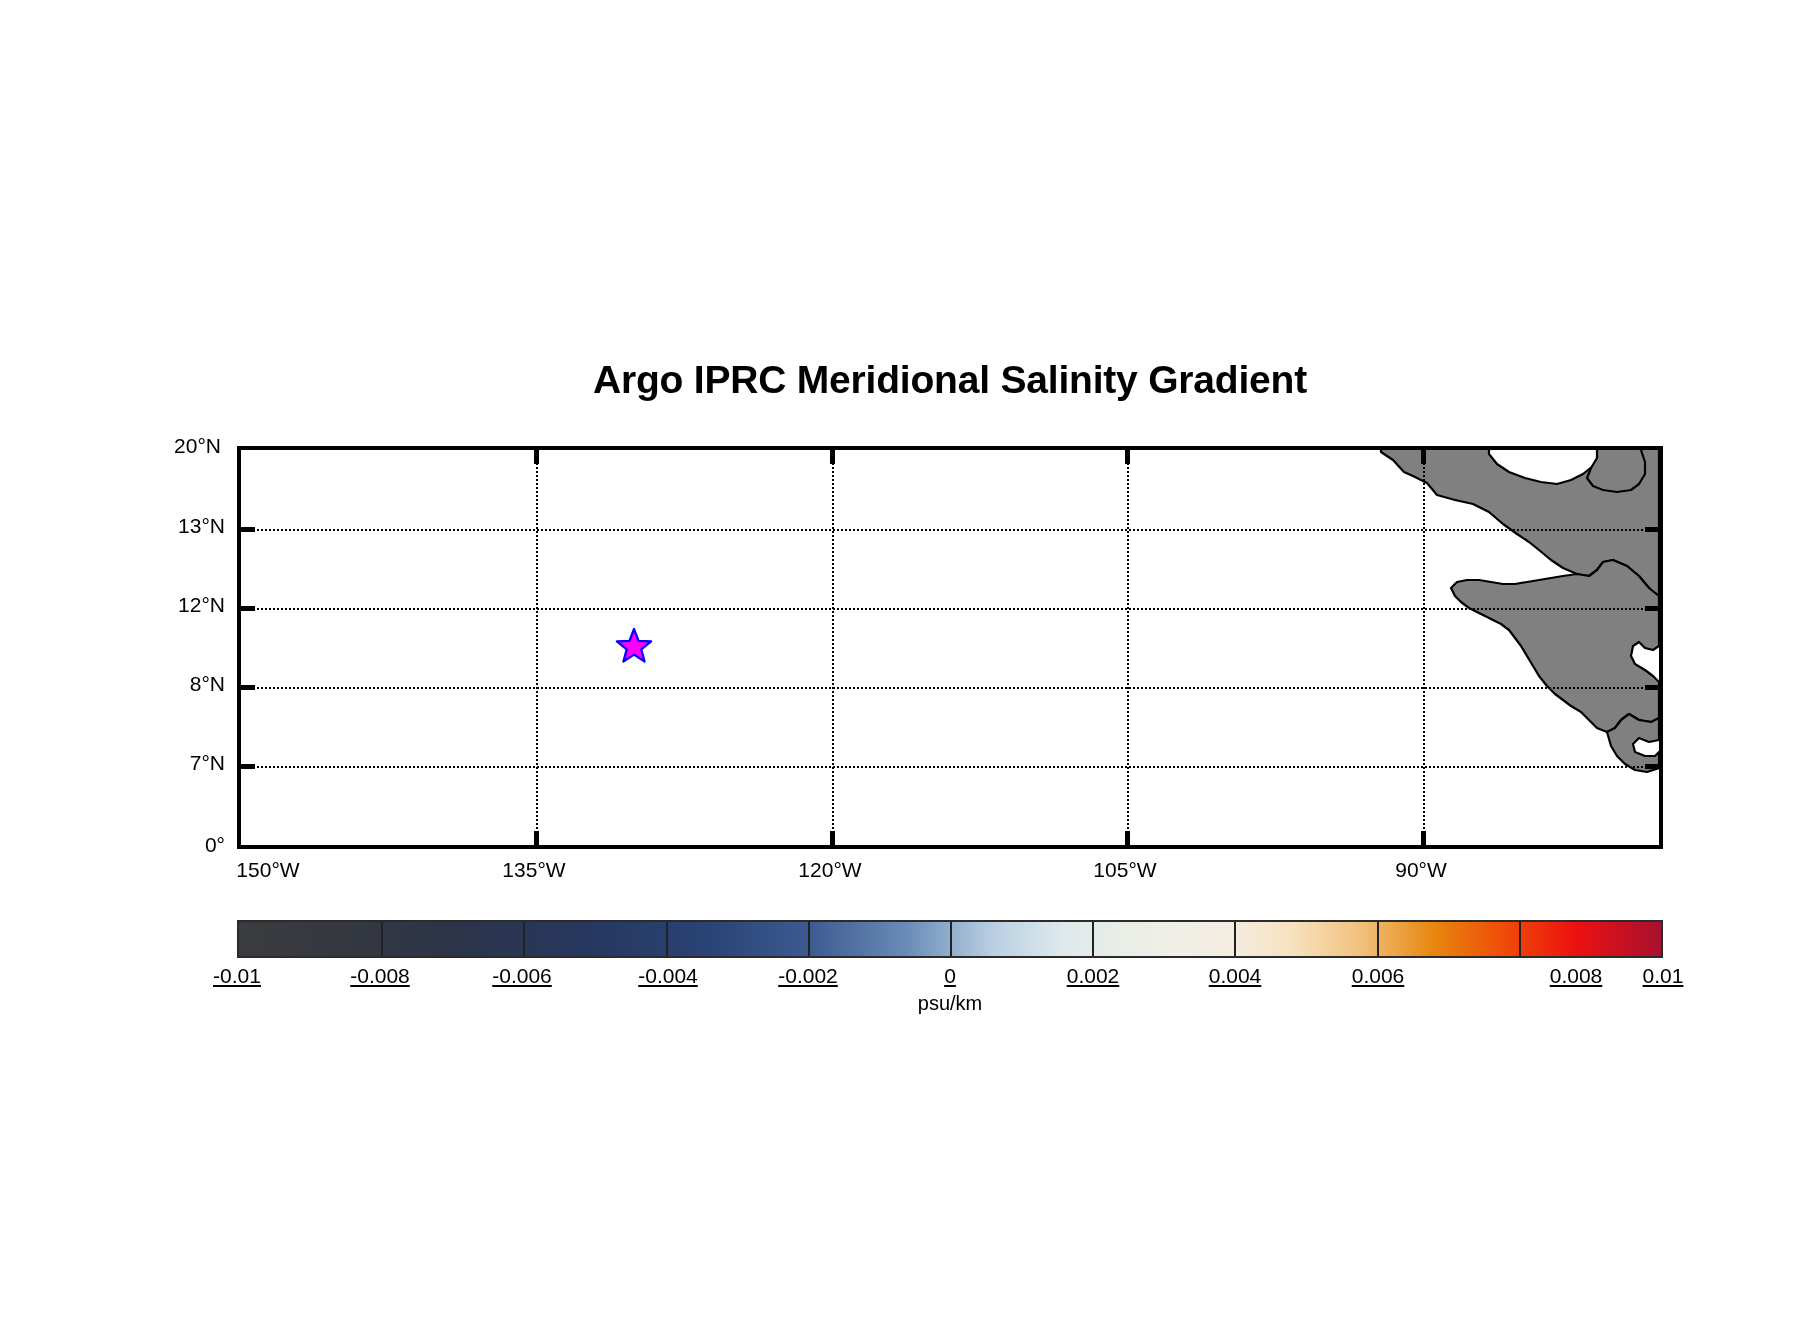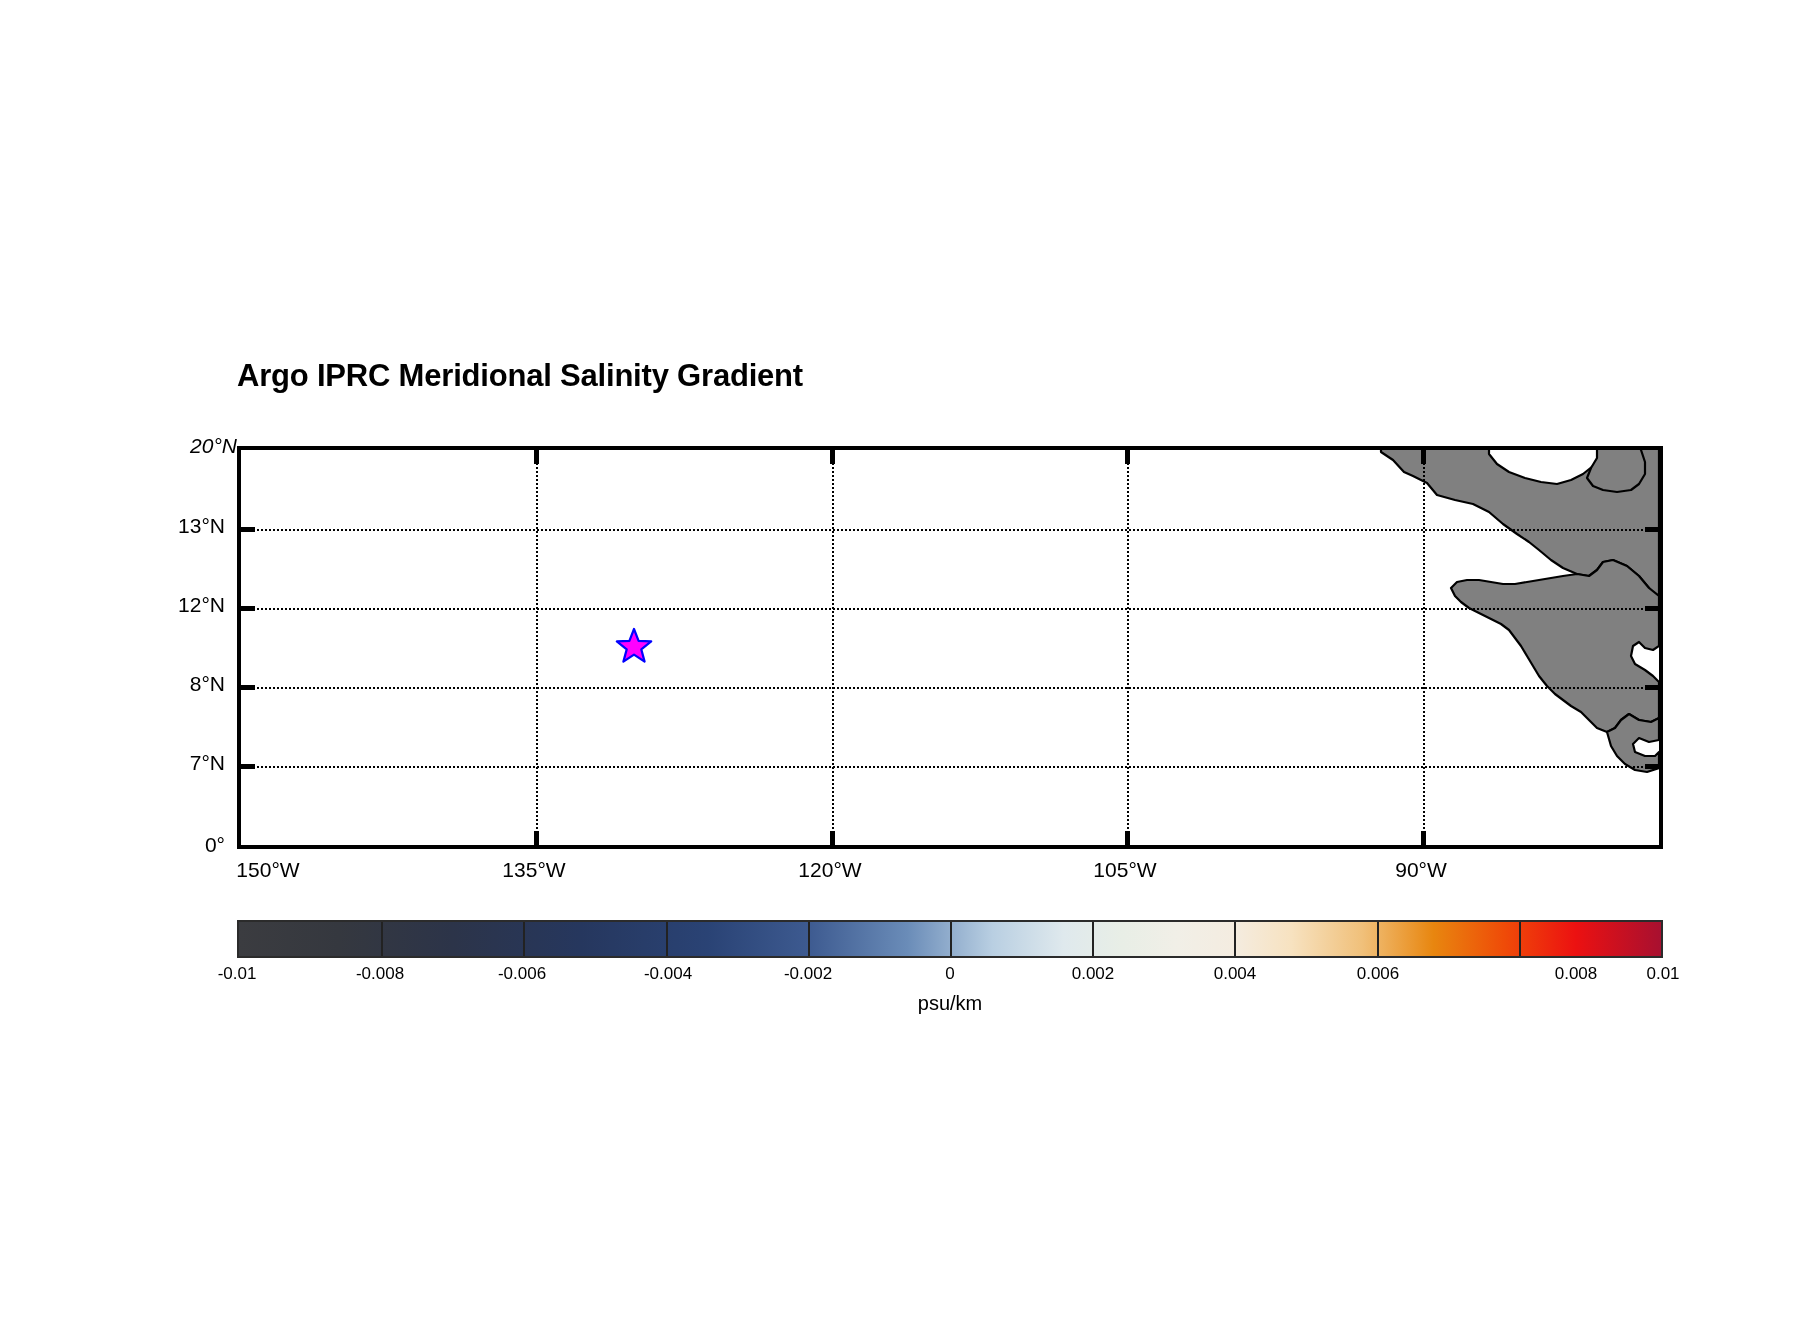--- a/index.html
+++ b/index.html
@@ -4,21 +4,21 @@
 <style>
   html,body{margin:0;padding:0;background:#ffffff;}
   body{width:1808px;height:1333px;position:relative;overflow:hidden;
        font-family:"Liberation Sans","DejaVu Sans",sans-serif;color:#000;}
 
   .figure{position:absolute;left:0;top:0;width:1808px;height:1333px;}
 
   
   #plot-title{
     position:absolute;left:237px;top:358px;width:1426px;
-    text-align:left;font-size:31px;font-weight:bold;letter-spacing:-0.2px;
+    text-align:center;font-size:39px;font-weight:bold;letter-spacing:-0.2px;
   }
   #plot-subtitle{
     position:absolute;left:237px;top:408px;width:1426px;
     text-align:center;font-size:22px;font-weight:bold;
   }
 
   
   #map-axes{
     position:absolute;left:237px;top:446px;width:1426px;height:403px;
     border:4px solid #000;box-sizing:border-box;background:#fff;
@@ -47,22 +47,22 @@
   }
 
   
   #colorbar-axes{
     position:absolute;left:237px;top:920px;width:1426px;height:38px;
     border:2px solid #2b2b2b;box-sizing:border-box;
   }
   #colorbar-gradient{position:absolute;left:0;top:0;right:0;bottom:0;}
   .cb-tick{position:absolute;top:0;width:2px;height:100%;background:#222;}
   .cbtick-label{
-    position:absolute;top:964px;font-size:17px;text-align:right;
-    white-space:nowrap;transform:translateX(-50%);
+    position:absolute;top:964px;font-size:21px;text-align:right;
+    white-space:nowrap;transform:translateX(-50%);text-decoration:underline;
   }
   #colorbar-unit{
     position:absolute;top:992px;font-size:20px;text-align:right;
     white-space:nowrap;transform:translateX(-50%);
   }
 </style>
 </head>
 <body style="background: rgb(255, 255, 255);">
 
 <div class="figure">
@@ -160,21 +160,21 @@
       <div class="tick-top" style="left:884px;"></div>
       <div class="tick-top" style="left:1180px;"></div>
 
       <div class="tick-bottom" style="left:293px;"></div>
       <div class="tick-bottom" style="left:589px;"></div>
       <div class="tick-bottom" style="left:884px;"></div>
       <div class="tick-bottom" style="left:1180px;"></div>
     </div>
   </div>
 
-  <div class="ytick-label" style="left:152px;width:85px;top:446px;font-style:italic;">20°N</div>
+  <div class="ytick-label" style="left:136px;width:85px;top:446px;">20°N</div>
   <div class="ytick-label" style="left:140px;width:85px;top:526px;">13°N</div>
   <div class="ytick-label" style="left:140px;width:85px;top:605px;">12°N</div>
   <div class="ytick-label" style="left:140px;width:85px;top:684px;">8°N</div>
   <div class="ytick-label" style="left:140px;width:85px;top:763px;">7°N</div>
   <div class="ytick-label" style="left:140px;width:85px;top:845px;">0°</div>
 
   <div class="xtick-label" style="left:268px;top:858px;">150°W</div>
   <div class="xtick-label" style="left:534px;top:858px;">135°W</div>
   <div class="xtick-label" style="left:830px;top:858px;">120°W</div>
   <div class="xtick-label" style="left:1125px;top:858px;">105°W</div>

